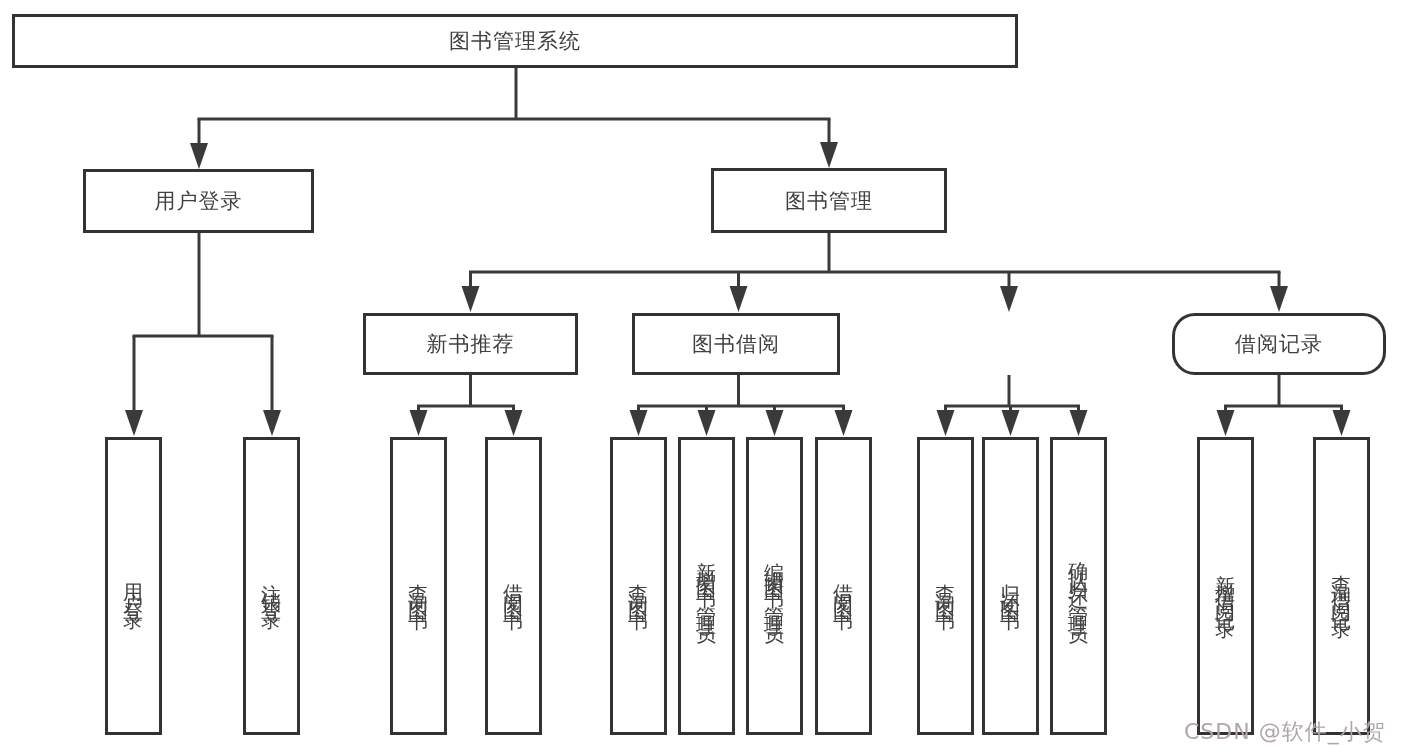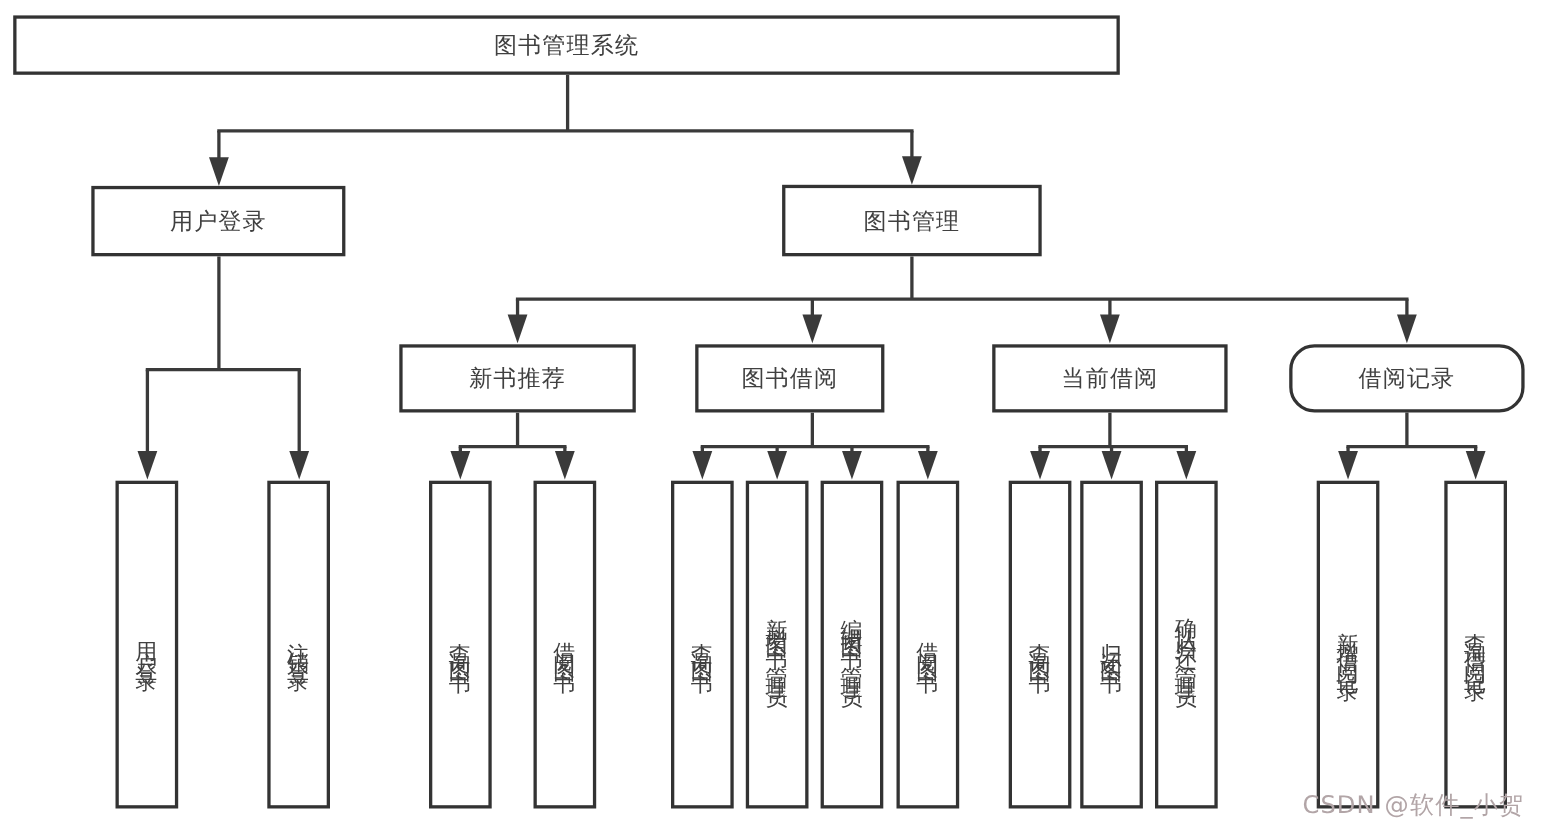--- a/index.html
+++ b/index.html
@@ -144,25 +144,22 @@
   <div class="hbox" style="left:83px; top:169px; width:231px; height:64px;">
     <span>用户登录</span>
   </div>
   <div class="hbox" style="left:711px; top:168px; width:236px; height:65px;">
     <span>图书管理</span>
   </div>
 
   <div class="hbox" style="left:363px; top:313px; width:215px; height:62px;">
     <span>新书推荐</span>
   </div>
-  <div class="hbox" style="left:632px; top:313px; width:172px; height:62px;">
+  <div class="hbox" style="left:632px; top:313px; width:208px; height:62px;">
     <span>图书借阅</span>
-  </div>
-  <div class="hbox" style="left:902px; top:313px; width:214px; height:62px;">
-    <span>当前借阅</span>
   </div>
   <div class="hbox" style="left:1172px; top:313px; width:214px; height:62px;border-radius:23px;">
     <span>借阅记录</span>
   </div>
 
   <div class="vbox" style="left:105px;">
     <span class="vlabel">用户登录</span>
   </div>
   <div class="vbox" style="left:243px;">
     <span class="vlabel">注销登录</span>

